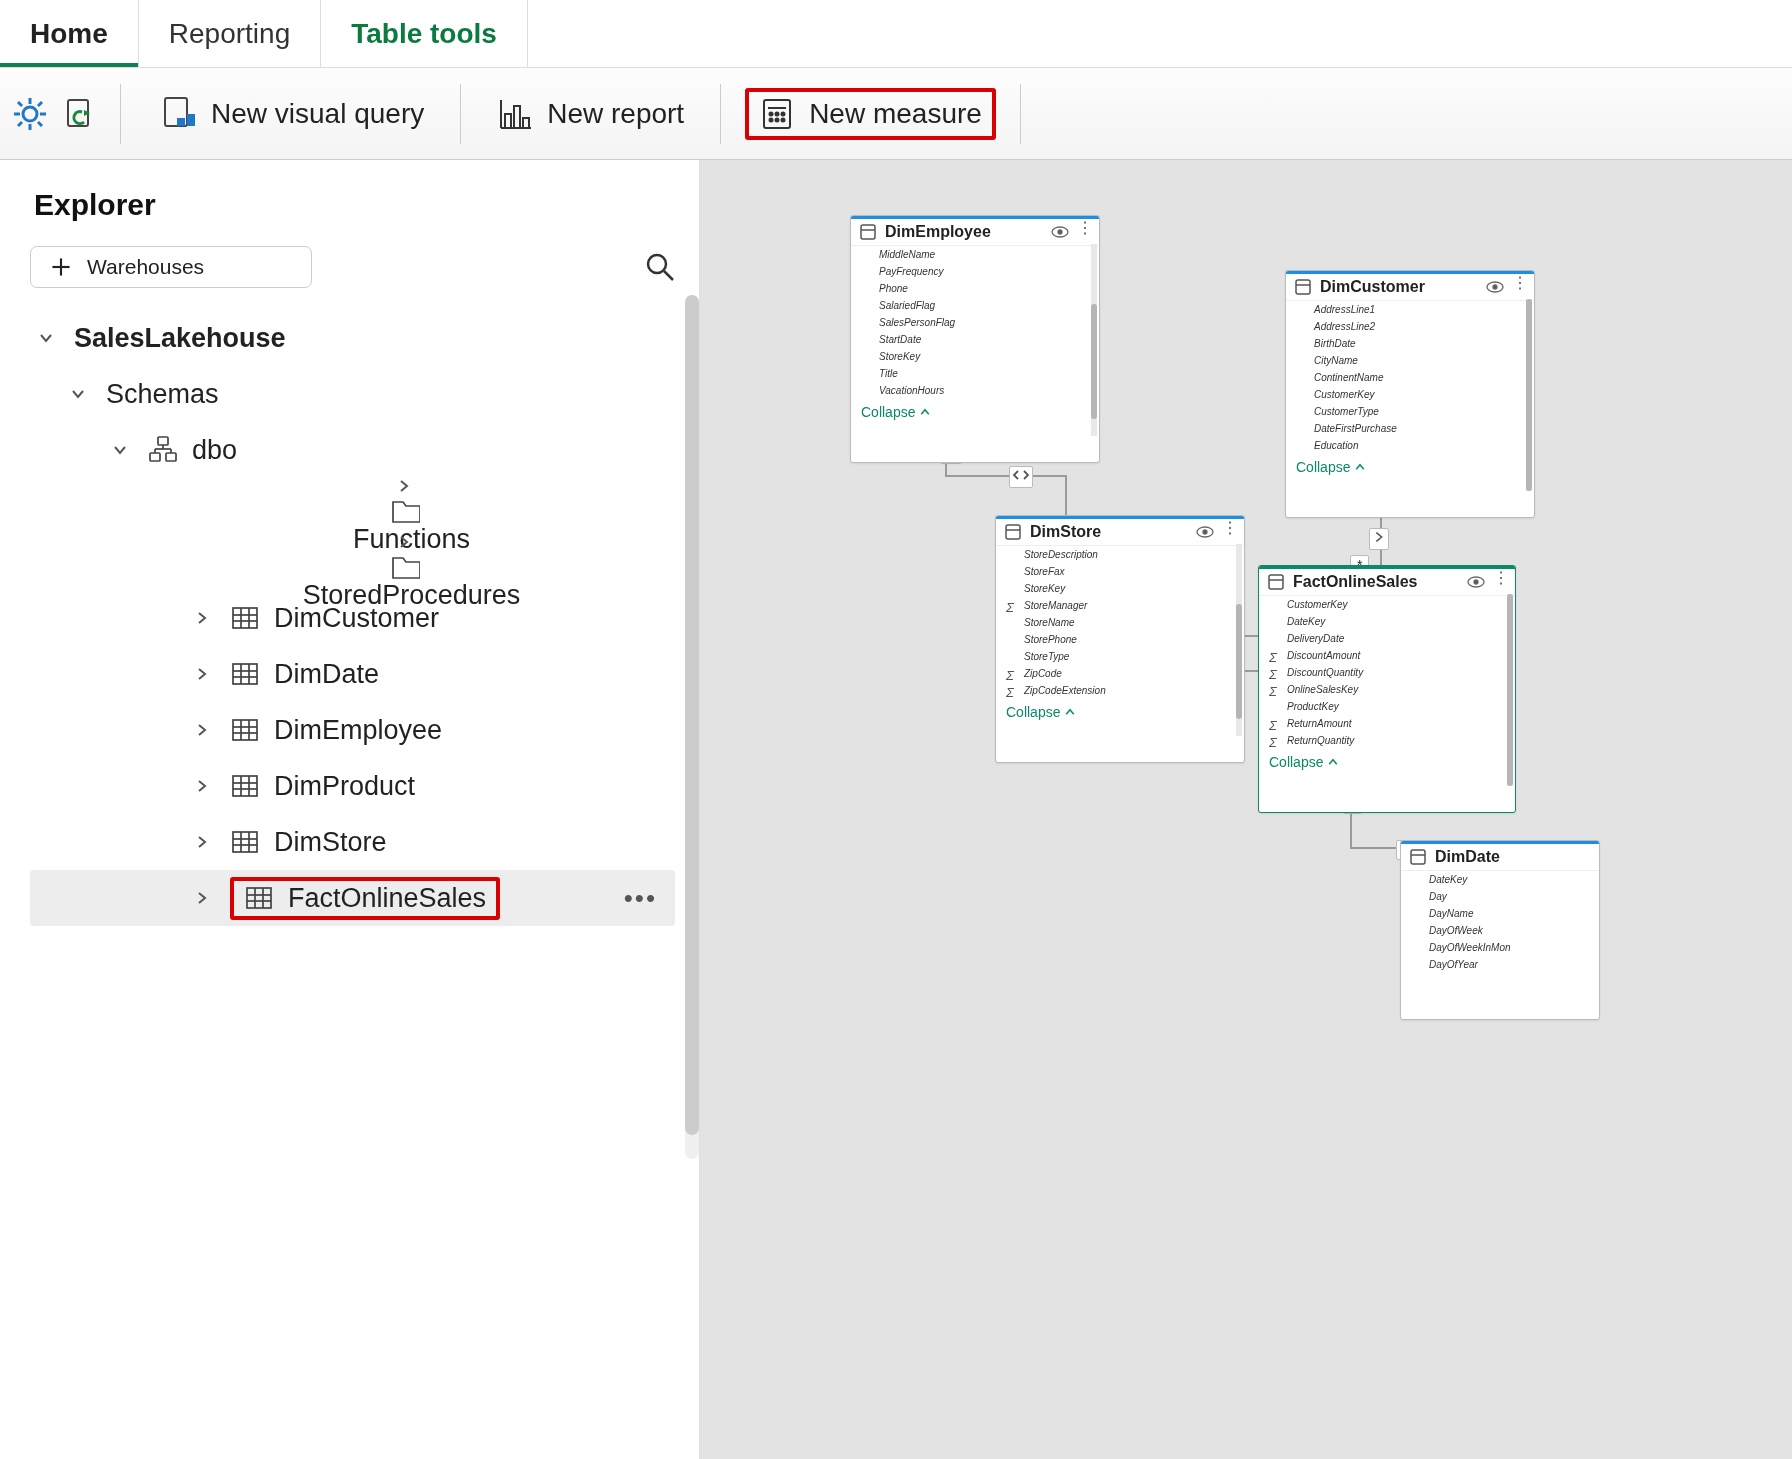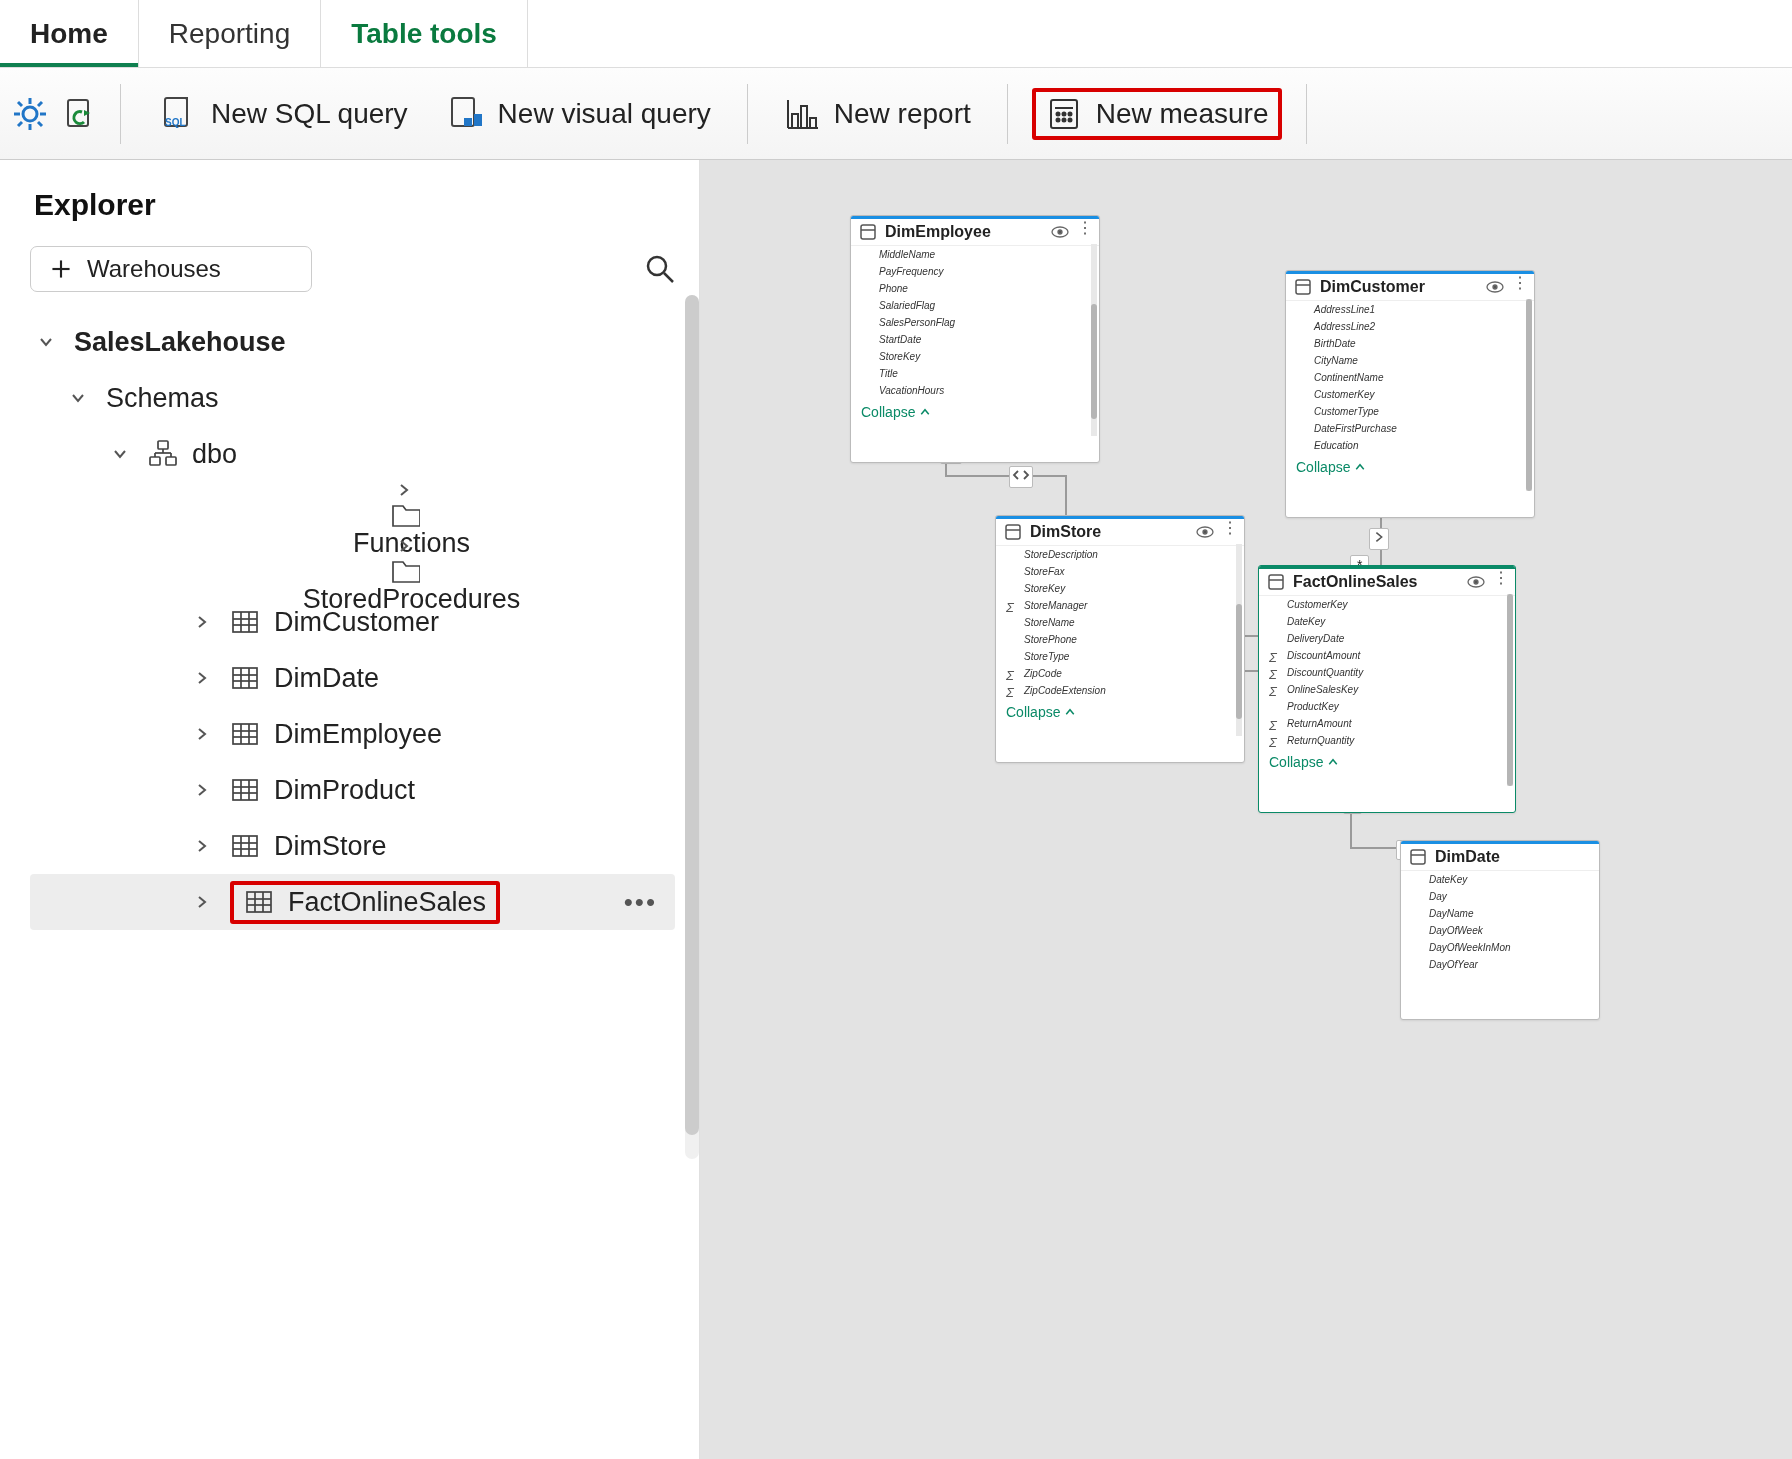--- a/index.html
+++ b/index.html
@@ -37,21 +37,21 @@
   .explorer-scrollbar .thumb { width:14px; height:840px; background:#ccc; border-radius:7px; }
   .explorer h2 { font-size:30px; font-weight:700; margin:0 0 24px 4px; color:#111; }
   .tree-row { display:flex; align-items:center; height:56px; font-size:27px; color:#222; cursor:pointer;
               border-radius:4px; padding-left:4px; }
   .tree-row.selected { background:#ededed; }
   .caret { width:24px; height:24px; display:inline-flex; align-items:center; justify-content:center; margin-right:16px; }
   .caret svg { width:16px; height:16px; stroke:#555; fill:none; stroke-width:2; }
   .tbl-icon, .fld-icon, .schema-icon { width:30px; height:30px; margin-right:14px; display:inline-flex; align-items:center; justify-content:center; }
   .tbl-icon svg, .fld-icon svg, .schema-icon svg { stroke:#444; fill:none; stroke-width:1.7; }
   .add-warehouse { display:flex; align-items:center; gap:14px; border:1px solid #ccc; border-radius:7px;
-                   padding: 8px 18px; font-size:24px; color:#222; width:282px; cursor:pointer; }
+                   padding: 8px 18px; font-size:21px; color:#222; width:282px; cursor:pointer; }
   .search-area { display:flex; align-items:center; justify-content:space-between; margin-bottom:22px; gap:30px; }
   .search-icon { width:30px; height:30px; stroke:#333; fill:none; stroke-width:2.5; }
   .more-dots { font-size:26px; color:#555; letter-spacing:2px; margin-left:8px; }
 
   .indent1 { padding-left:36px; }
   .indent2 { padding-left:78px; }
   .indent3 { padding-left:118px;flex-direction:column; }
   .indent4 { padding-left:160px; }
 
   
@@ -196,28 +196,20 @@
         <use href="#ic-gear"></use>
       </svg>
   </span>
   <span class="icon">
     <svg class="refresh-doc" viewBox="0 0 36 36">
         <use href="#ic-refresh-doc"></use>
       </svg>
   </span>
   <span class="sep"></span>
 
-  <div class="ribbon-btn">
-    <span class="icon">
-        <svg class="sql-doc" viewBox="0 0 40 40">
-          <use href="#ic-sql-doc"></use>
-        </svg>
-      </span>
-    <span>New SQL query</span>
-  </div>
 
   <div class="ribbon-btn">
     <span class="icon">
         <svg class="visual-doc" viewBox="0 0 40 40">
           <use href="#ic-visual-doc"></use>
         </svg>
       </span>
     <span>New visual query</span>
   </div>
   <span class="sep"></span>

